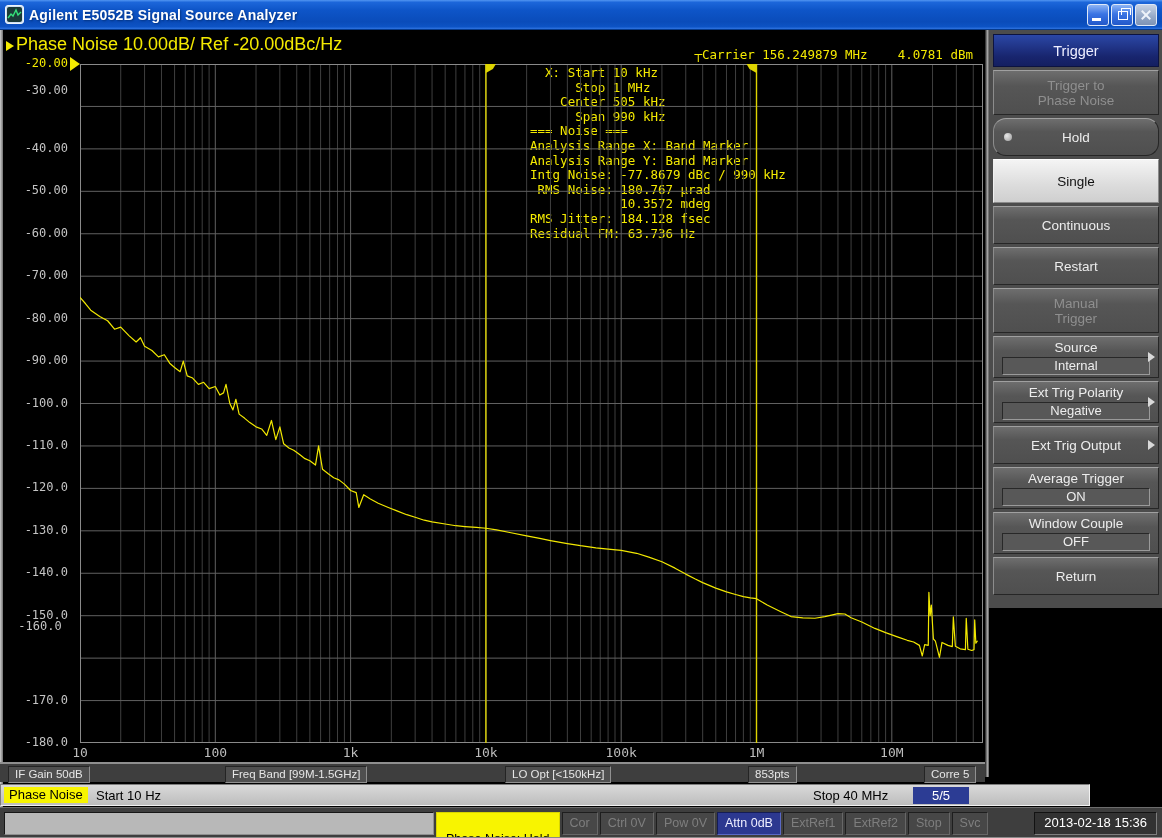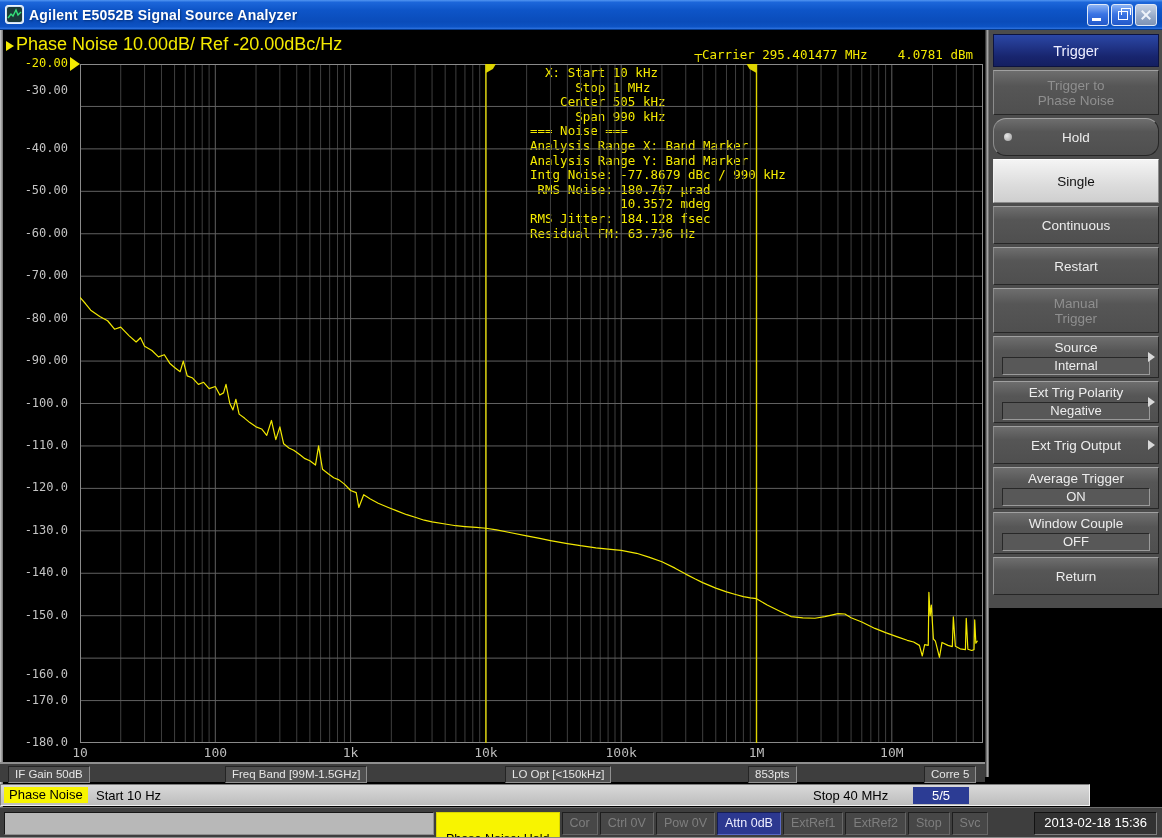--- a/index.html
+++ b/index.html
@@ -111,21 +111,21 @@
       </div>
     <div class="winbtn close">
         <span class="g-x1"></span>
         <span class="g-x2"></span>
       </div>
   </div>
 </div>
 
 <div class="graph-panel">
   <div class="trace-header"><span class="tri-r"></span><span>Phase Noise 10.00dB/ Ref -20.00dBc/Hz</span></div>
-  <div class="carrier-readout"><span>┬Carrier</span> <span>295.401477 MHz</span>    <span>4.0781 dBm</span></div>
+  <div class="carrier-readout"><span>┬Carrier</span> <span>156.249879 MHz</span>    <span>4.0781 dBm</span></div>
   <span class="ref-flag"></span>
   <div class="plot" id="plot">
     <div class="meas-info" id="meas-info"><div>  X: Start 10 kHz</div><div>      Stop 1 MHz</div><div>    Center 505 kHz</div><div>      Span 990 kHz</div><div>=== Noise ===</div><div>Analysis Range X: Band Marker</div><div>Analysis Range Y: Band Marker</div><div>Intg Noise: -77.8679 dBc / 990 kHz</div><div> RMS Noise: 180.767 μrad</div><div>            10.3572 mdeg</div><div>RMS Jitter: 184.128 fsec</div><div>Residual FM: 63.736 Hz</div></div>
   <svg width="903" height="679" viewBox="0 0 903 679">
         <line x1="40.72935841333667" y1="0" x2="40.72935841333667" y2="679" stroke="#3f3f3f" stroke-width="1"></line>
         <line x1="64.55450576357032" y1="0" x2="64.55450576357032" y2="679" stroke="#3f3f3f" stroke-width="1"></line>
         <line x1="81.45871682667334" y1="0" x2="81.45871682667334" y2="679" stroke="#3f3f3f" stroke-width="1"></line>
         <line x1="94.57064158666334" y1="0" x2="94.57064158666334" y2="679" stroke="#3f3f3f" stroke-width="1"></line>
         <line x1="105.28386417690699" y1="0" x2="105.28386417690699" y2="679" stroke="#3f3f3f" stroke-width="1"></line>
         <line x1="114.34176481392898" y1="0" x2="114.34176481392898" y2="679" stroke="#3f3f3f" stroke-width="1"></line>
@@ -211,21 +211,21 @@
       <span class="ylab" style="top: 195.75px;">-60.00</span>
       <span class="ylab" style="top: 238.188px;">-70.00</span>
       <span class="ylab" style="top: 280.625px;">-80.00</span>
       <span class="ylab" style="top: 323.062px;">-90.00</span>
       <span class="ylab" style="top: 365.5px;">-100.0</span>
       <span class="ylab" style="top: 407.938px;">-110.0</span>
       <span class="ylab" style="top: 450.375px;">-120.0</span>
       <span class="ylab" style="top: 492.812px;">-130.0</span>
       <span class="ylab" style="top: 535.25px;">-140.0</span>
       <span class="ylab" style="top: 577.688px;">-150.0</span>
-      <span class="ylab" style="top: 637px;">-160.0</span>
+      <span class="ylab" style="top: 589px; text-align: center;">-160.0</span>
       <span class="ylab" style="top: 662.562px;">-170.0</span>
       <span class="ylab" style="top: 705px;">-180.0</span>
     </div>
   <div id="xlabels">
       <span class="xlab" style="left: 80px;">10</span>
       <span class="xlab" style="left: 215.3px;">100</span>
       <span class="xlab" style="left: 350.6px;">1k</span>
       <span class="xlab" style="left: 485.9px;">10k</span>
       <span class="xlab" style="left: 621.2px;">100k</span>
       <span class="xlab" style="left: 756.5px;">1M</span>

